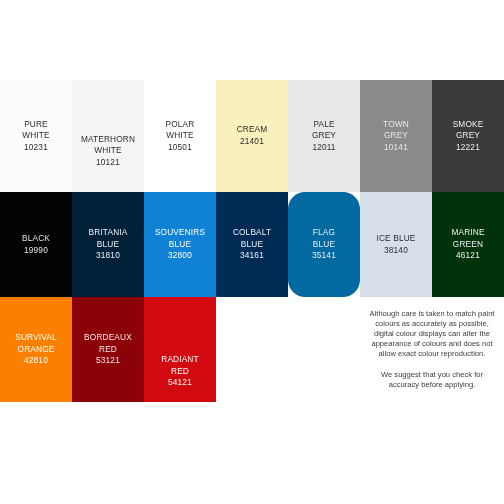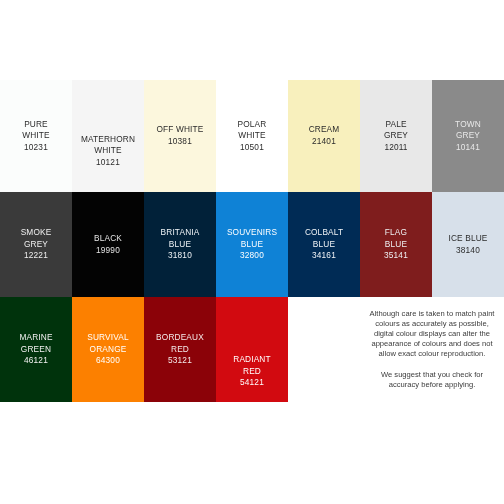--- a/index.html
+++ b/index.html
@@ -82,24 +82,20 @@
       <div class="swatch" style="background: rgb(251, 253, 252);">
         <div class="swatch-label" style="color: rgb(43, 43, 43);">PURE
 WHITE
 10231</div>
       </div>
       <div class="swatch" style="background: rgb(245, 245, 245);">
         <div class="swatch-label" style="color: rgb(43, 43, 43); margin-top: 30px;">MATERHORN
 WHITE
 10121</div>
       </div>
-      <div class="swatch" style="background: rgb(252, 247, 221);">
-        <div class="swatch-label" style="color: rgb(43, 43, 43);">OFF WHITE
-10381</div>
-      </div>
       <div class="swatch" style="background: rgb(255, 255, 255);">
         <div class="swatch-label" style="color: rgb(43, 43, 43);">POLAR
 WHITE
 10501</div>
       </div>
       <div class="swatch" style="background: rgb(248, 240, 189);">
         <div class="swatch-label" style="color: rgb(43, 43, 43);">CREAM
 21401</div>
       </div>
       <div class="swatch" style="background: rgb(232, 232, 232);">
@@ -129,38 +125,38 @@
       <div class="swatch" style="background: rgb(15, 130, 214);">
         <div class="swatch-label" style="color: rgb(255, 255, 255);">SOUVENIRS
 BLUE
 32800</div>
       </div>
       <div class="swatch" style="background: rgb(0, 43, 85);">
         <div class="swatch-label" style="color: rgb(240, 244, 247);">COLBALT
 BLUE
 34161</div>
       </div>
-      <div class="swatch" style="background: #7f1d1d;">
+      <div class="swatch" style="background: #0369a1; border-radius: 17px;">
         <div class="swatch-label" style="color: rgb(238, 240, 242);">FLAG
 BLUE
 35141</div>
       </div>
       <div class="swatch" style="background: rgb(215, 224, 234); text-align: center;">
         <div class="swatch-label" style="color: rgb(43, 43, 43);">ICE BLUE
 38140</div>
       </div>
       <div class="swatch" style="background: rgb(0, 51, 12);">
         <div class="swatch-label" style="color: rgb(242, 242, 242);">MARINE
 GREEN
 46121</div>
       </div>
       <div class="swatch" style="background: rgb(252, 128, 0);">
         <div class="swatch-label" style="color: rgb(255, 255, 255);">SURVIVAL
 ORANGE
-64300</div>
+42810</div>
       </div>
       <div class="swatch" style="background: rgb(139, 2, 8);">
         <div class="swatch-label" style="color: rgb(245, 234, 234);">BORDEAUX
 RED
 53121</div>
       </div>
       <div class="swatch" style="background: rgb(210, 10, 16);">
         <div class="swatch-label" style="color: rgb(255, 255, 255); margin-top: 44px;">RADIANT
 RED
 54121</div>

